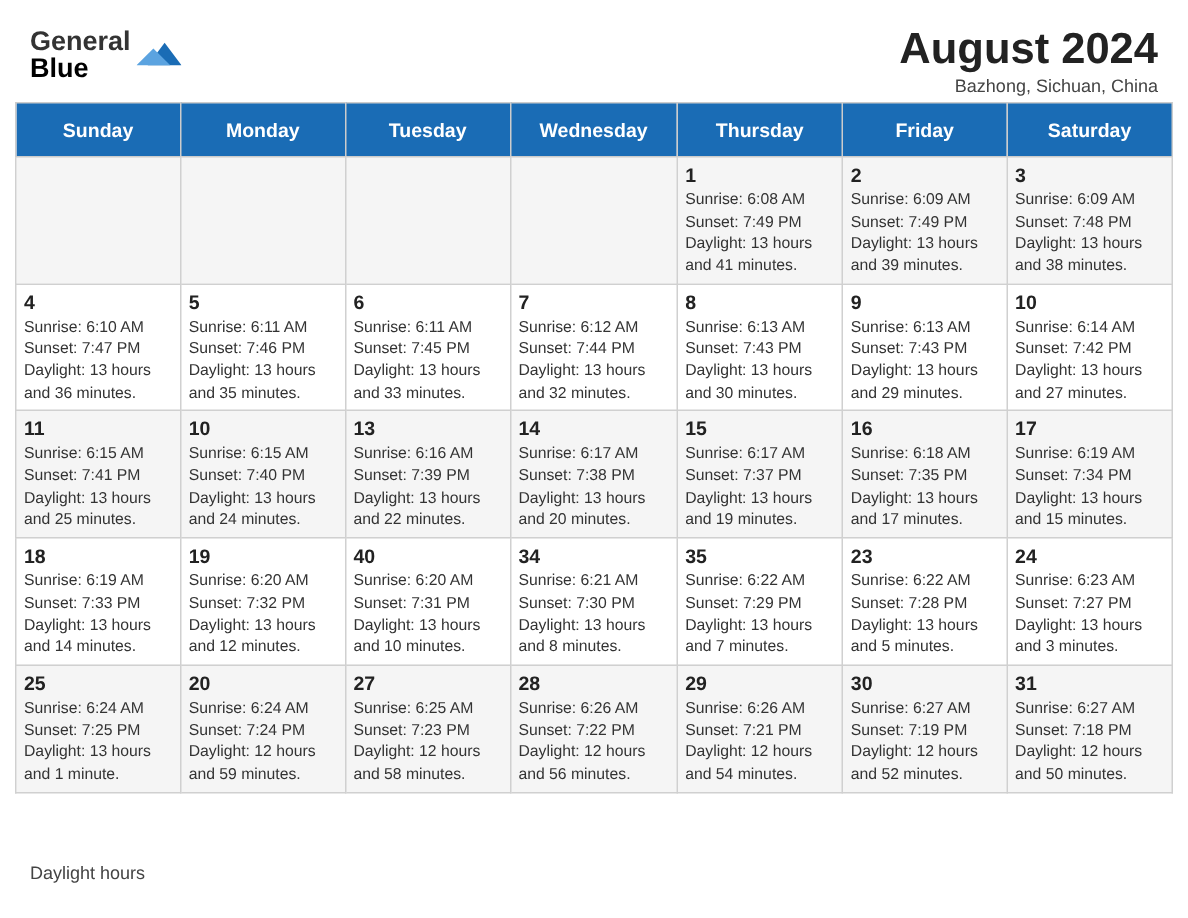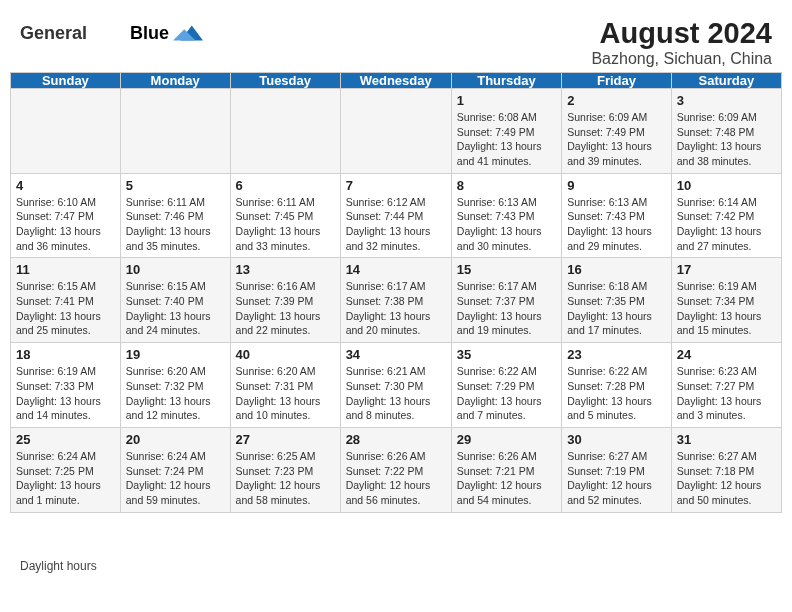--- a/index.html
+++ b/index.html
@@ -15,23 +15,22 @@
       justify-content: space-between;
       align-items: flex-start;
       padding: 8px 10px 4px 10px;
     }
     .logo {
       display: flex;
       align-items: center;
     }
     .logo-text {
       display: flex;
-      flex-direction: row;
+      flex-direction: column;
       line-height: 1;
-      gap: 43px;
     }
     .logo-general {
       font-size: 18px;
       font-weight: bold;
       color: #333;
     }
     .logo-blue {
       font-size: 18px;
       font-weight: bold;
       color: #000000;
@@ -44,35 +43,35 @@
     .title-block {
       text-align: right;
     }
     .month-year {
       font-size: 29px;
       font-weight: bold;
       color: #222;
       line-height: 1.1;
     }
     .location {
-      font-size: 16px;
+      font-size: 12px;
       color: #444;
     }
     table {
       width: 100%;
       border-collapse: collapse;
       font-size: 11px;
     }
     thead tr th {
       background-color: #1a6cb5;
       color: #fff;
       font-weight: bold;
       font-size: 13px;
       text-align: center;
-      padding: 0 4px;
+      padding: 10px 4px;
       border: 1px solid #ccc;
     }
     tbody tr td {
       border: 1px solid #d0d0d0;
       vertical-align: top;
       padding: 4px 5px;
       width: 113px;
       min-height: 80px;
       background: #fff;
     }

